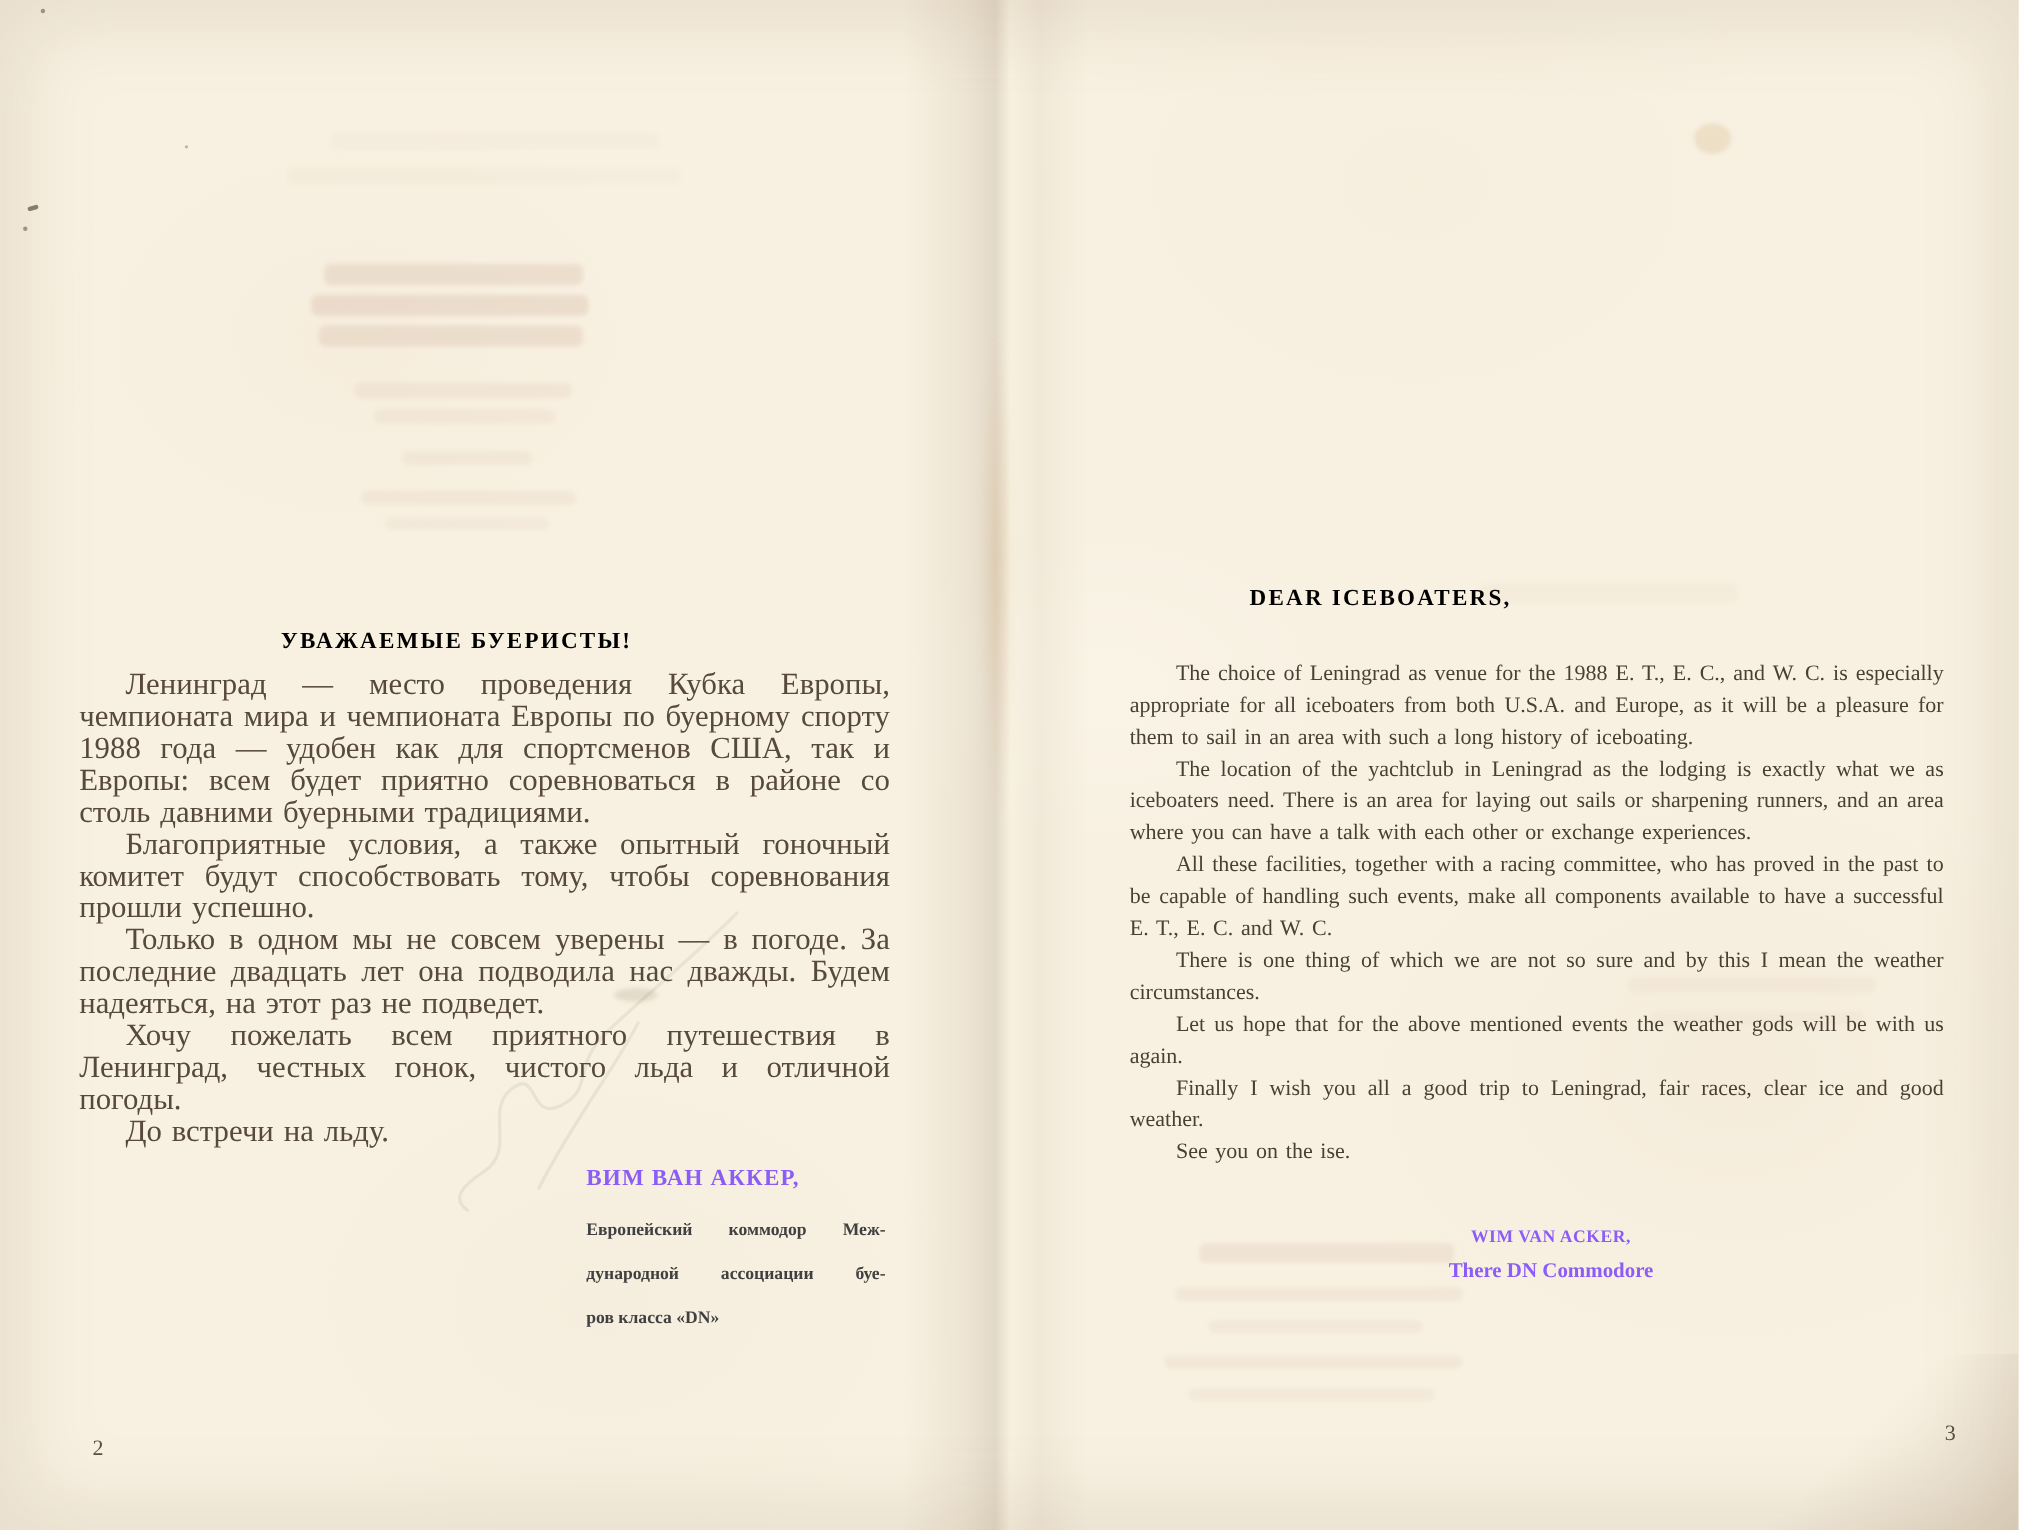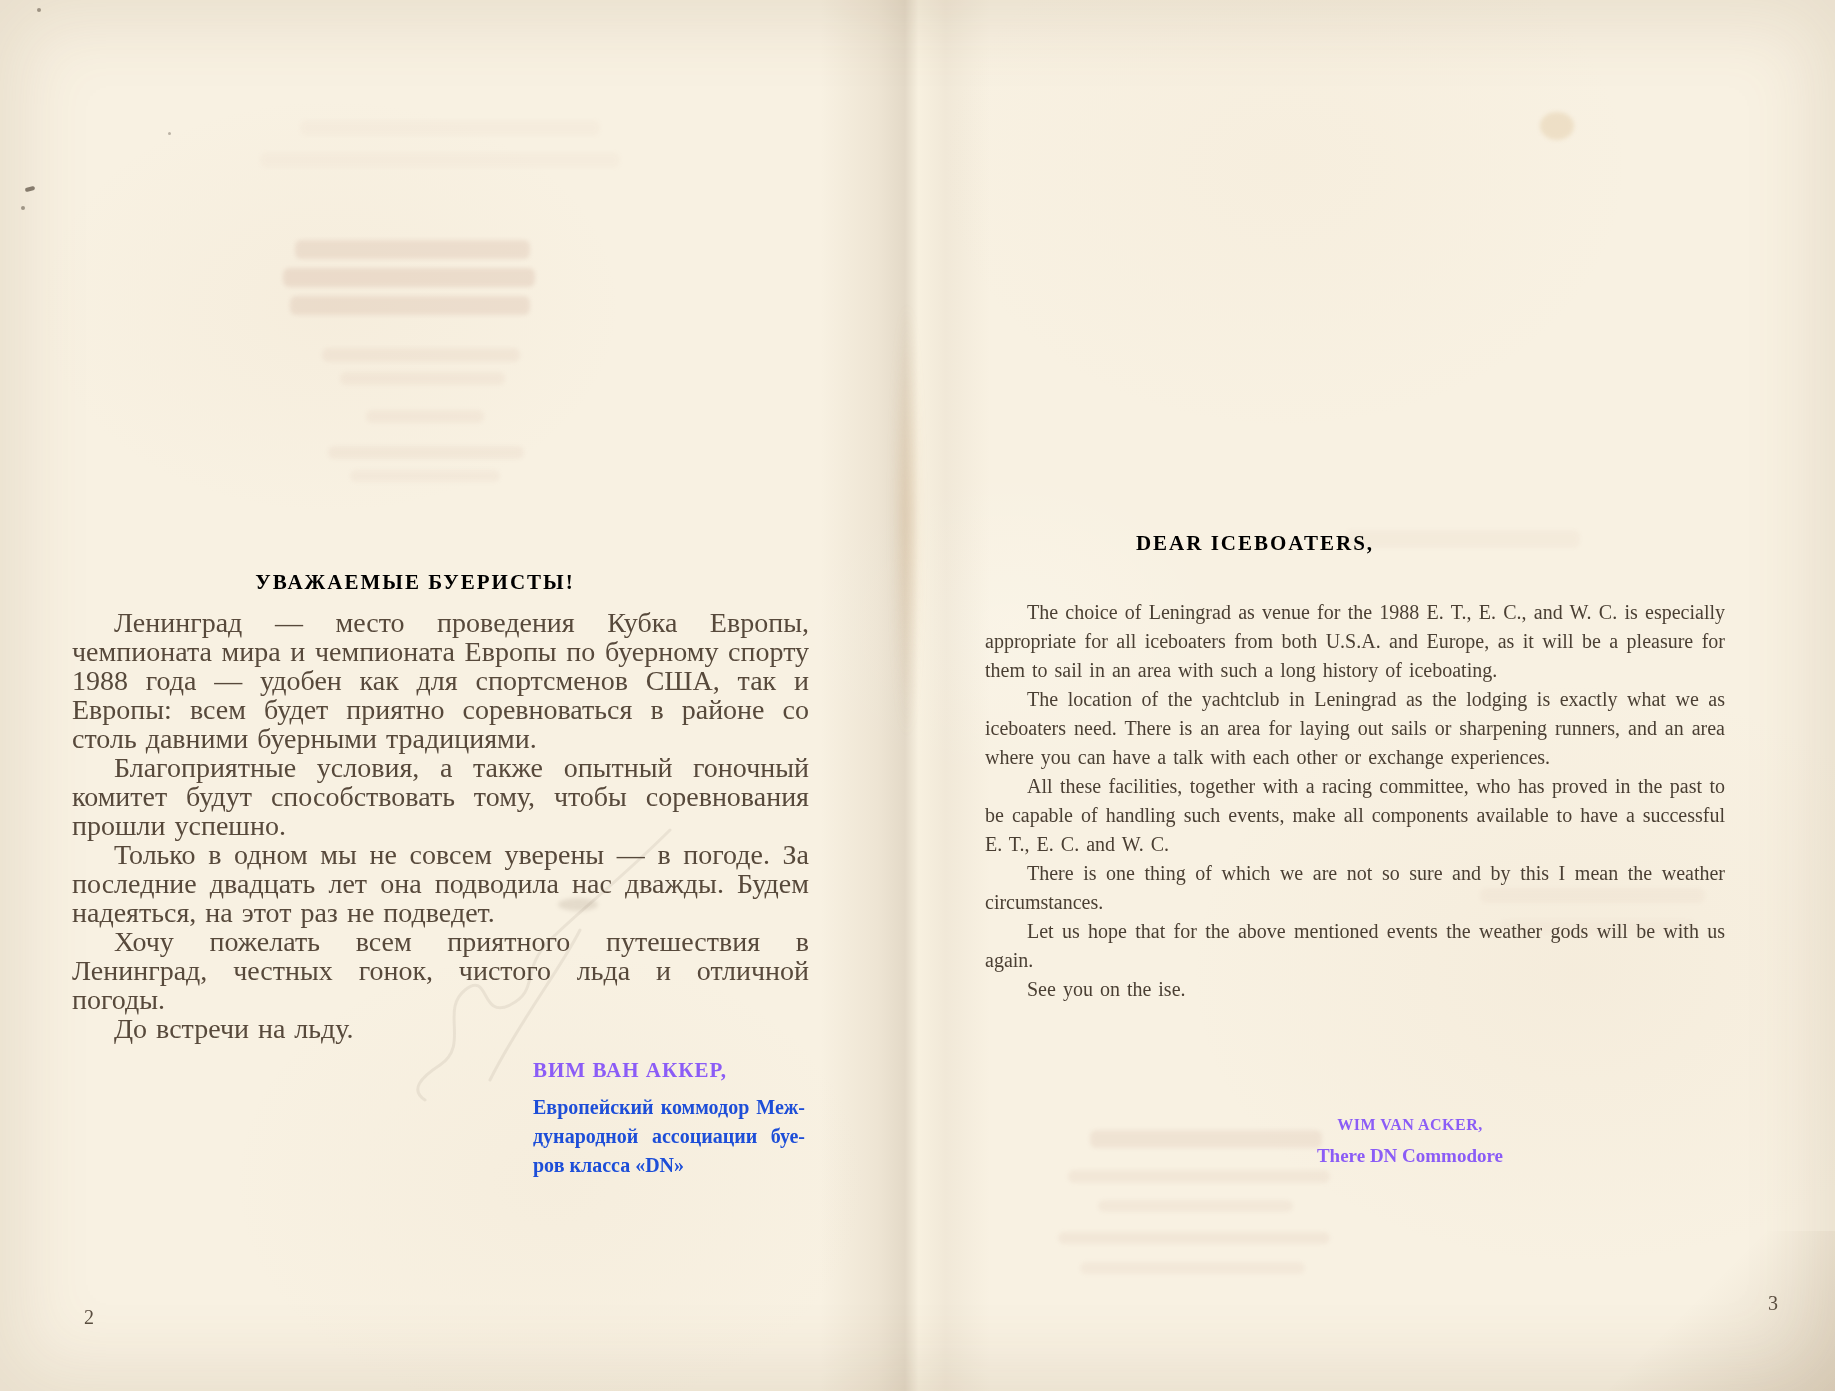--- a/index.html
+++ b/index.html
@@ -45,26 +45,26 @@
   
   .col{position:absolute;color:#53473a;}
   .heading{
     position:absolute;font-weight:bold;letter-spacing:2px;
     color:#000000;white-space:nowrap;
   }
   .body-text p{
     margin:0;text-indent:42px;text-align:justify;word-spacing:2px;
   }
   #left-body{left:72px;top:608px;width:737px;font-size:28px;line-height:29px;color:#57493b;}
-  #right-body{left:985px;top:598px;width:740px;font-size:20px;line-height:29px;color:#4a3f33;}
+  #right-body{left:1027px;top:598px;width:740px;font-size:20px;line-height:29px;color:#4a3f33;}
   #left-heading{left:250px;top:570px;width:330px;text-align:center;font-size:21px;}
   #right-heading{left:1120px;top:531px;width:270px;text-align:center;font-size:21px;}
   .sig-name{font-weight:bold;color:#8b5cf6;}
   #left-sig-name{position:absolute;left:533px;top:1058px;font-size:21px;letter-spacing:1px;}
-  .sig-line{font-weight:bold;color:#1d4ed8;font-size:20px;line-height:29px;}
+  .sig-line{font-weight:bold;color:#404040;font-size:16px;line-height:29px;margin-top:11px;}
   #left-sig-title{position:absolute;left:533px;top:1093px;width:272px;}
   #left-sig-title .just{text-align:justify;text-align-last:justify;}
   #right-sig{position:absolute;left:1280px;top:1116px;width:260px;text-align:center;}
   #right-sig .name{font-size:16px;letter-spacing:0.5px;}
   #right-sig .title{font-size:19px;margin-top:11px;}
   .page-num{position:absolute;font-size:20px;color:#5a4e40;}
   #page-num-left{left:84px;top:1306px;}
   #page-num-right{left:1768px;top:1292px;}
   
   .ghost{position:absolute;background:#c9a28f;border-radius:6px;filter:blur(2px);pointer-events:none;}
@@ -134,20 +134,21 @@
 
 <div>
   <div class="heading" id="right-heading">DEAR ICEBOATERS,</div>
 
   <div class="col body-text" id="right-body">
     <p>The choice of Leningrad as venue for the 1988 E. T., E. C., and W. C. is especially appropriate for all iceboaters from both U.S.A. and Europe, as it will be a pleasure for them to sail in an area with such a long history of iceboating.</p>
     <p>The location of the yachtclub in Leningrad as the lodging is exactly what we as iceboaters need. There is an area for laying out sails or sharpening runners, and an area where you can have a talk with each other or exchange experiences.</p>
     <p>All these facilities, together with a racing committee, who has proved in the past to be capable of handling such events, make all components available to have a successful E. T., E. C. and W. C.</p>
     <p>There is one thing of which we are not so sure and by this I mean the weather circumstances.</p>
     <p>Let us hope that for the above mentioned events the weather gods will be with us again.</p>
+    <p>Finally I wish you all a good trip to Leningrad, fair races, clear ice and good weather.</p>
     <p>See you on the ise.</p>
   </div>
 
   <div id="right-sig">
     <div class="sig-name name">WIM VAN ACKER,</div>
     <div class="sig-name title">There DN Commodore</div>
   </div>
 
   <div class="page-num" id="page-num-right">3</div>
 </div>

